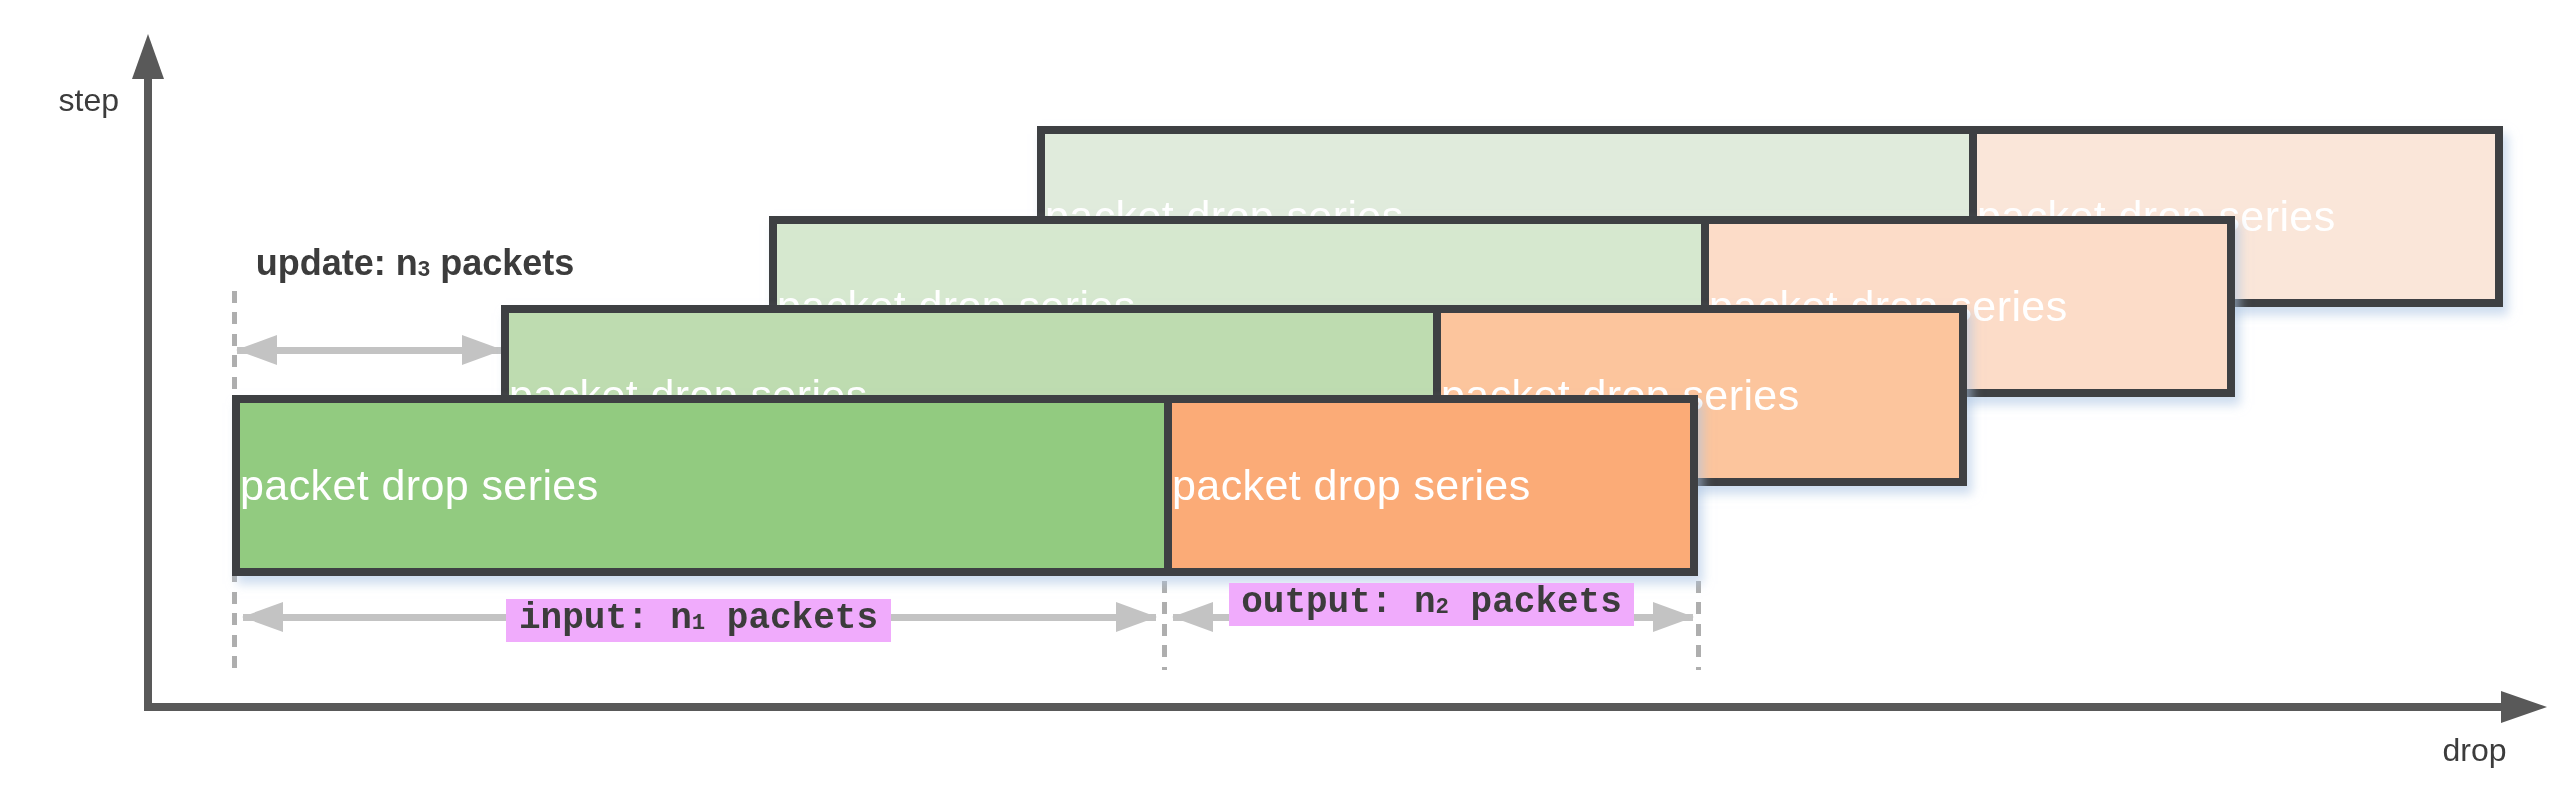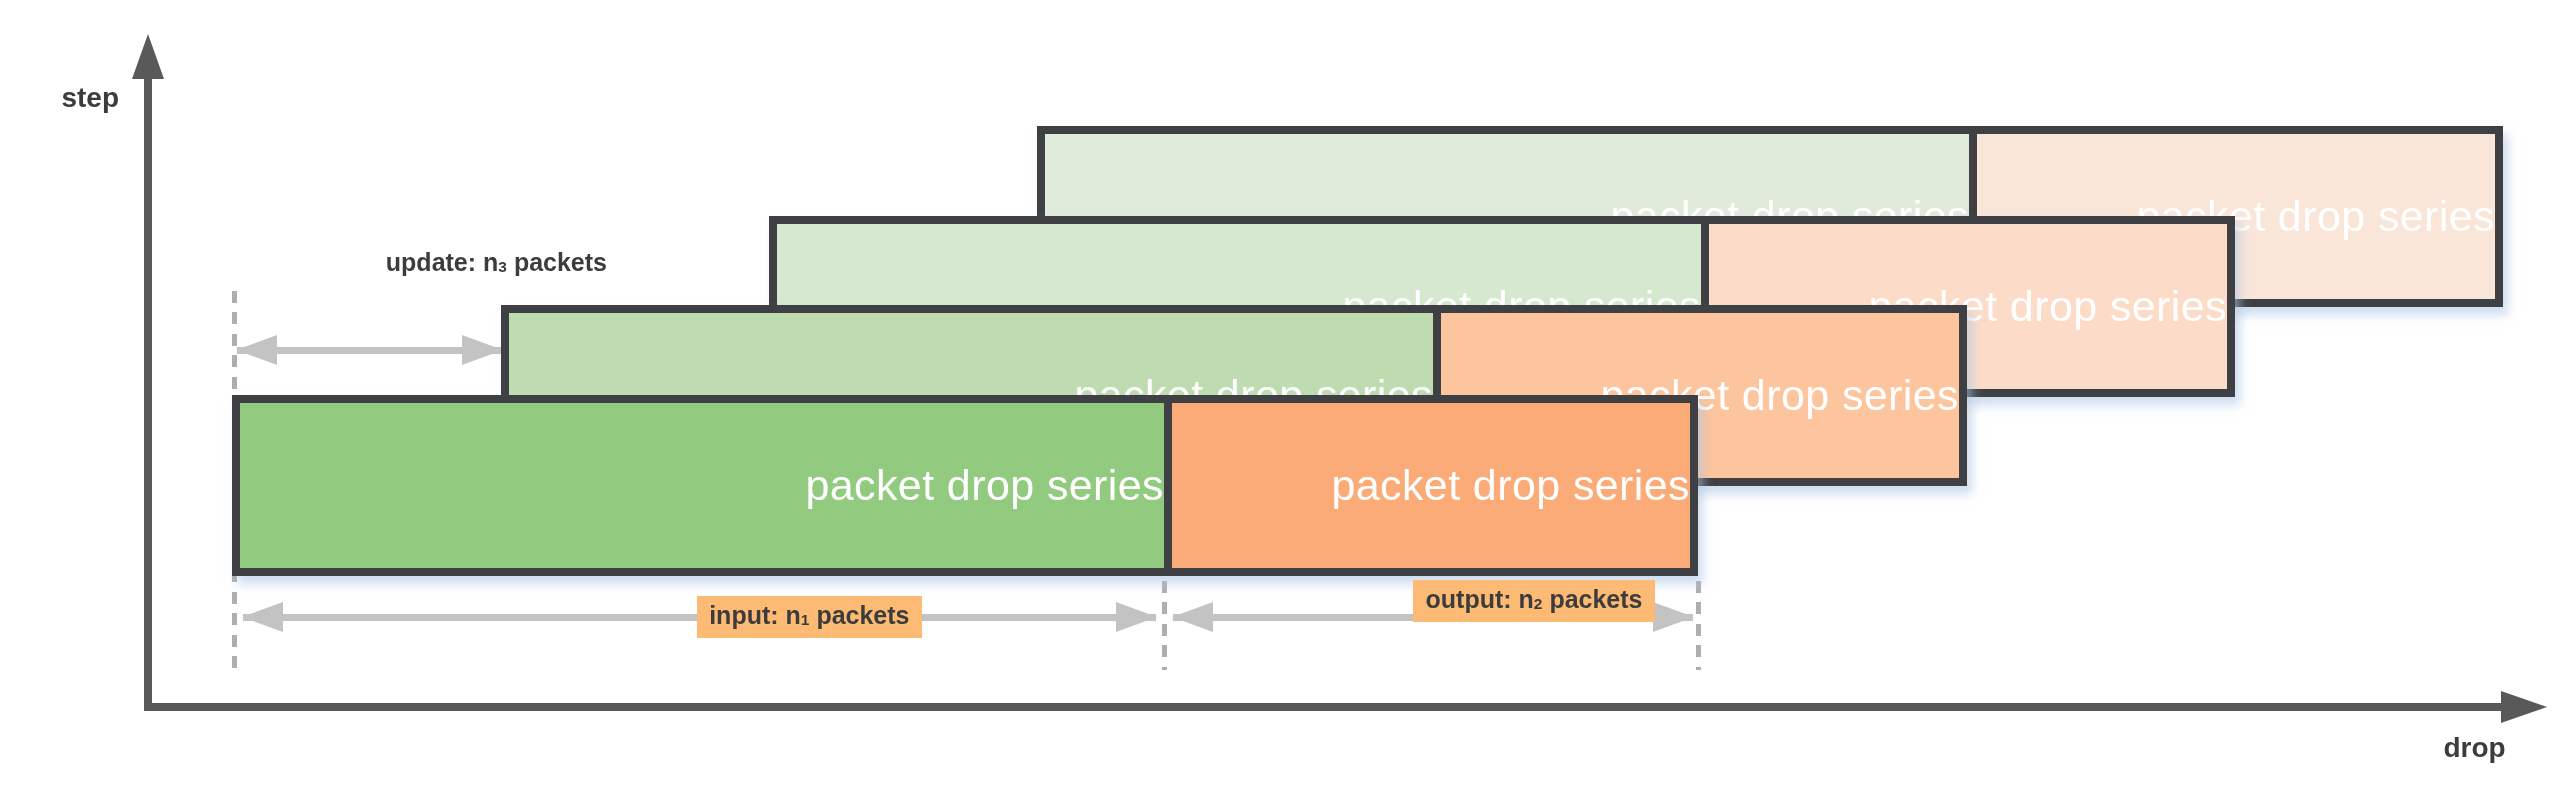--- a/index.html
+++ b/index.html
@@ -13,21 +13,21 @@
   .y-axis{left:144px;top:77px;width:8px;height:631px;}
   .x-axis{left:144px;top:703px;width:2360px;height:8px;}
   .arrowhead{position:absolute;width:0;height:0;}
   .y-arrowhead{left:132px;top:34px;
     border-left:16px solid transparent;border-right:16px solid transparent;
     border-bottom:45px solid #595959;}
   .x-arrowhead{left:2501px;top:691px;
     border-top:16px solid transparent;border-bottom:16px solid transparent;
     border-left:46px solid #595959;}
   .axis-label{
-    position:absolute;font-size:28px;font-weight:bold;color:#3c3c3c;line-height:1.1;
+    position:absolute;font-size:32px;font-weight:normal;color:#3c3c3c;line-height:1.1;
   }
   .step-label{left:16px;top:83px;width:103px;text-align:right;}
   .time-label{left:2412px;top:733px;width:125px;text-align:center;}
 
   
   .dash-v{
     position:absolute;width:4.5px;
     background:repeating-linear-gradient(to bottom,#aeaeae 0 11.6px,transparent 11.6px 21.5px);
   }
   .dash-left{left:232px;top:291px;height:377px;}
@@ -42,40 +42,40 @@
     border-right:41px solid #c3c3c3;}
   .harrow::after{
     content:"";position:absolute;right:-0.9px;top:-11.6px;width:0;height:0;
     border-top:15px solid transparent;border-bottom:15px solid transparent;
     border-left:41px solid #c3c3c3;}
   .update-arrow{left:237px;top:347px;width:265px;}
   .input-arrow{left:243px;top:614px;width:913px;}
   .output-arrow{left:1173px;top:614px;width:520px;}
 
   .measure-label{
-    position:absolute;font-size:25px;font-weight:bold;color:#3c3c3c;
-    line-height:39px;text-align:right;white-space:nowrap;
+    position:absolute;font-size:36px;font-weight:bold;color:#3c3c3c;
+    line-height:39px;text-align:center;white-space:nowrap;
   }
   .measure-label sub{
     font-size:0.62em;font-weight:inherit;vertical-align:baseline;
     position:relative;bottom:-0.05em;
   }
   .update-label{left:223px;top:243px;width:384px;}
   .input-label{left:475px;top:596px;width:447px;}
   .output-label{left:1208px;top:580px;width:447px;}
-  .on-arrow{background:#fdba74;padding:0 12.5px;display:inline-block;}
+  .on-arrow{background:#f0abfc;padding:0 12.5px;display:inline-block;font-family:Liberation Mono, monospace;}
 
   
   .layer{
     position:absolute;width:1466px;height:181px;box-sizing:border-box;
     border:8px solid #3e4043;display:flex;
     box-shadow:5.4px 8px 9.8px rgba(173,199,228,0.60);
   }
   .cell{
-    display:flex;align-items:center;justify-content:flex-end;
+    display:flex;align-items:center;justify-content:flex-start;
     font-size:43px;color:#ffffff;white-space:nowrap;letter-spacing:0.4px;
   }
   .cell-green{width:924px;border-right:8px solid #3e4043;box-sizing:content-box;}
   .cell-orange{flex:1;}
   .layer-4{left:1037px;top:126px;}
   .layer-3{left:769px;top:216px;}
   .layer-2{left:501px;top:305px;}
   .layer-1{left:232px;top:395px;}
 </style>
 </head>

